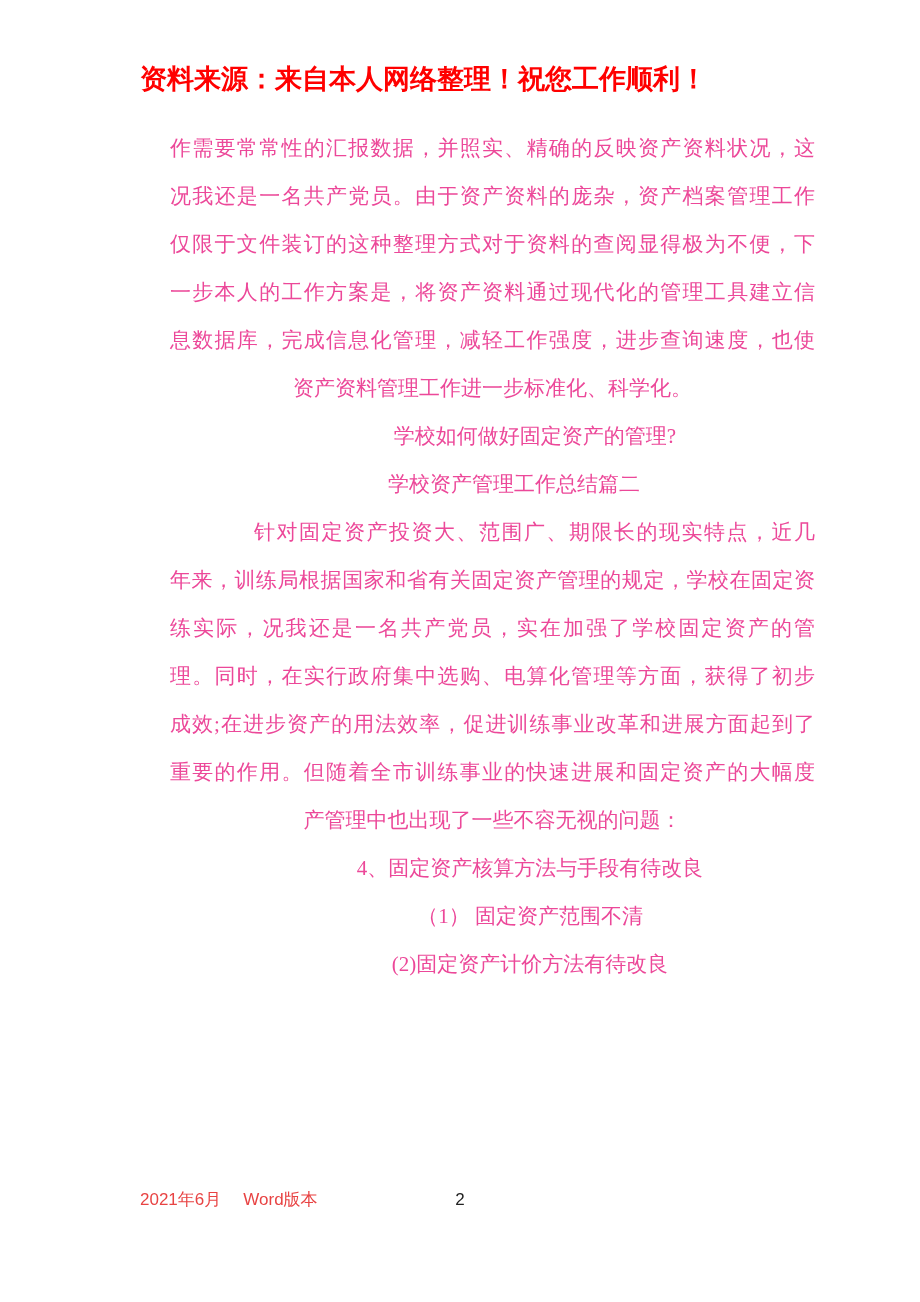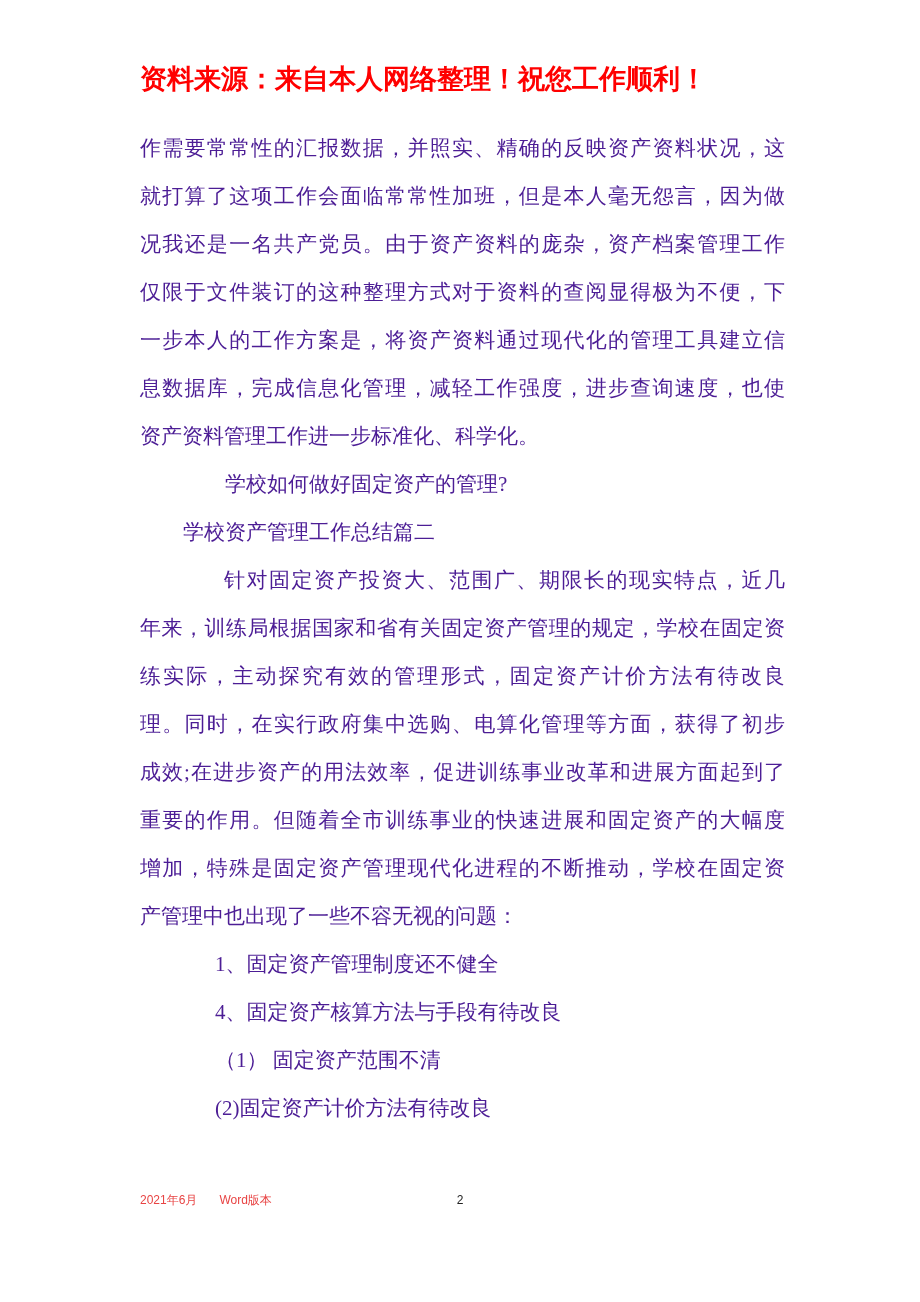--- a/index.html
+++ b/index.html
@@ -29,34 +29,34 @@
     position: absolute;
     left: 140px;
     top: 124px;
     width: 645px;
     font-size: 21px;
     color: #000000;
   }
   .doc-line {
     height: 48px;
     line-height: 48px;
-    text-align: left;
+    text-align: center;
   }
   .doc-line.stretch {
     text-align: justify;
     text-align-last: justify;
   }
   .doc-footer {
     position: absolute;
     left: 0;
     top: 1188px;
     width: 920px;
     height: 24px;
     font-family: "Liberation Sans", "DejaVu Sans", sans-serif;
-    font-size: 12px;
+    font-size: 17px;
     line-height: 24px;
   }
   .footer-left {
     position: absolute;
     left: 140px;
     top: 0;
     white-space: nowrap;
   }
   .footer-version {
     margin-left: 22px;
@@ -69,39 +69,36 @@
     text-align: center;
   }
 </style>
 </head>
 <body>
 
 <div class="page" style="background: rgb(255, 255, 255);">
 
   <div class="doc-header" style="color: rgb(255, 0, 0);">资料来源：来自本人网络整理！祝您工作顺利！</div>
 
-  <div class="doc-body" style="color: #4c1d95;">
+  <div class="doc-body" style="color: #ec4899; margin-left: 30px;">
       <div class="doc-line stretch">作需要常常性的汇报数据，并照实、精确的反映资产资料状况，这</div>
-      <div class="doc-line stretch">就打算了这项工作会面临常常性加班，但是本人毫无怨言，因为做</div>
       <div class="doc-line stretch">况我还是一名共产党员。由于资产资料的庞杂，资产档案管理工作</div>
       <div class="doc-line stretch">仅限于文件装订的这种整理方式对于资料的查阅显得极为不便，下</div>
       <div class="doc-line stretch">一步本人的工作方案是，将资产资料通过现代化的管理工具建立信</div>
       <div class="doc-line stretch">息数据库，完成信息化管理，减轻工作强度，进步查询速度，也使</div>
       <div class="doc-line">资产资料管理工作进一步标准化、科学化。</div>
       <div class="doc-line" style="padding-left: 85px;">学校如何做好固定资产的管理?</div>
       <div class="doc-line" style="padding-left: 43px;">学校资产管理工作总结篇二</div>
       <div class="doc-line stretch" style="padding-left: 84px;">针对固定资产投资大、范围广、期限长的现实特点，近几</div>
       <div class="doc-line stretch">年来，训练局根据国家和省有关固定资产管理的规定，学校在固定资</div>
-      <div class="doc-line stretch">练实际，主动探究有效的管理形式，固定资产计价方法有待改良</div>
+      <div class="doc-line stretch">练实际，况我还是一名共产党员，实在加强了学校固定资产的管</div>
       <div class="doc-line stretch">理。同时，在实行政府集中选购、电算化管理等方面，获得了初步</div>
       <div class="doc-line stretch">成效;在进步资产的用法效率，促进训练事业改革和进展方面起到了</div>
       <div class="doc-line stretch">重要的作用。但随着全市训练事业的快速进展和固定资产的大幅度</div>
-      <div class="doc-line stretch">增加，特殊是固定资产管理现代化进程的不断推动，学校在固定资</div>
       <div class="doc-line">产管理中也出现了一些不容无视的问题：</div>
-      <div class="doc-line" style="padding-left: 75px;">1、固定资产管理制度还不健全</div>
       <div class="doc-line" style="padding-left: 75px;">4、固定资产核算方法与手段有待改良</div>
       <div class="doc-line" style="padding-left: 75px;">（1） 固定资产范围不清</div>
       <div class="doc-line" style="padding-left: 75px;">(2)固定资产计价方法有待改良</div>
     </div>
 
   <div class="doc-footer">
     <span class="footer-left" style="color: rgb(232, 67, 67);">
       <span class="footer-date">2021年6月</span><span class="footer-version">Word版本</span>
     </span>
     <span class="footer-page-number" style="color: rgb(34, 34, 34);">2</span>

